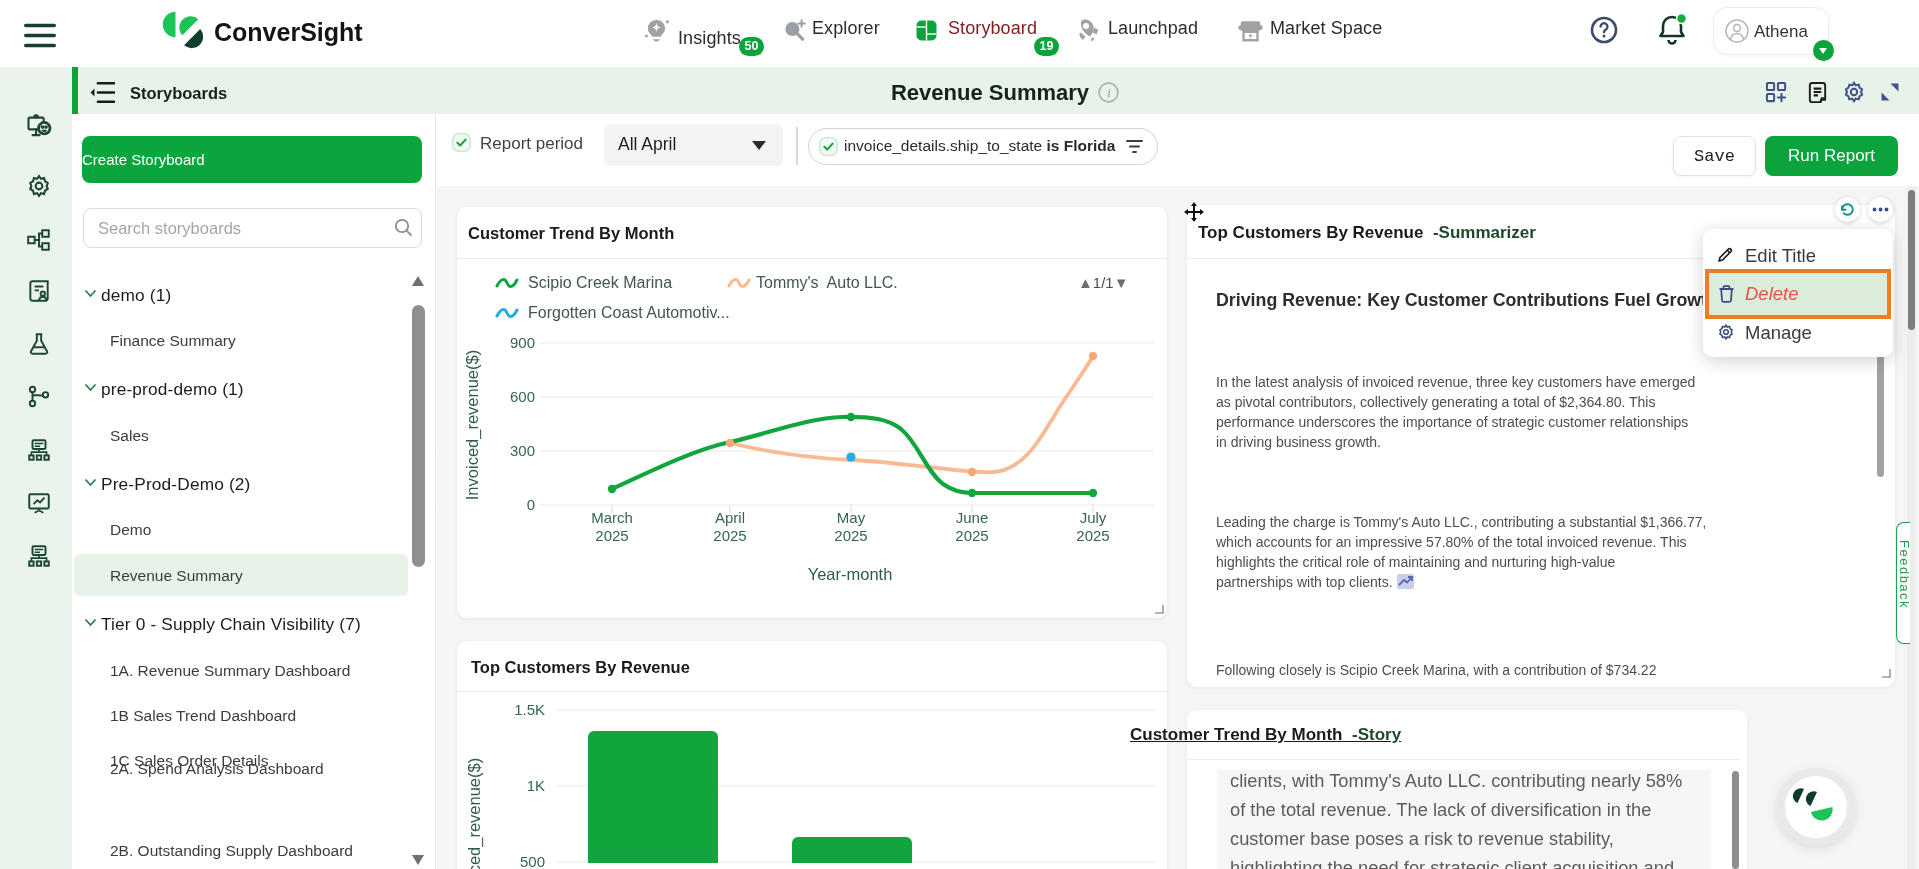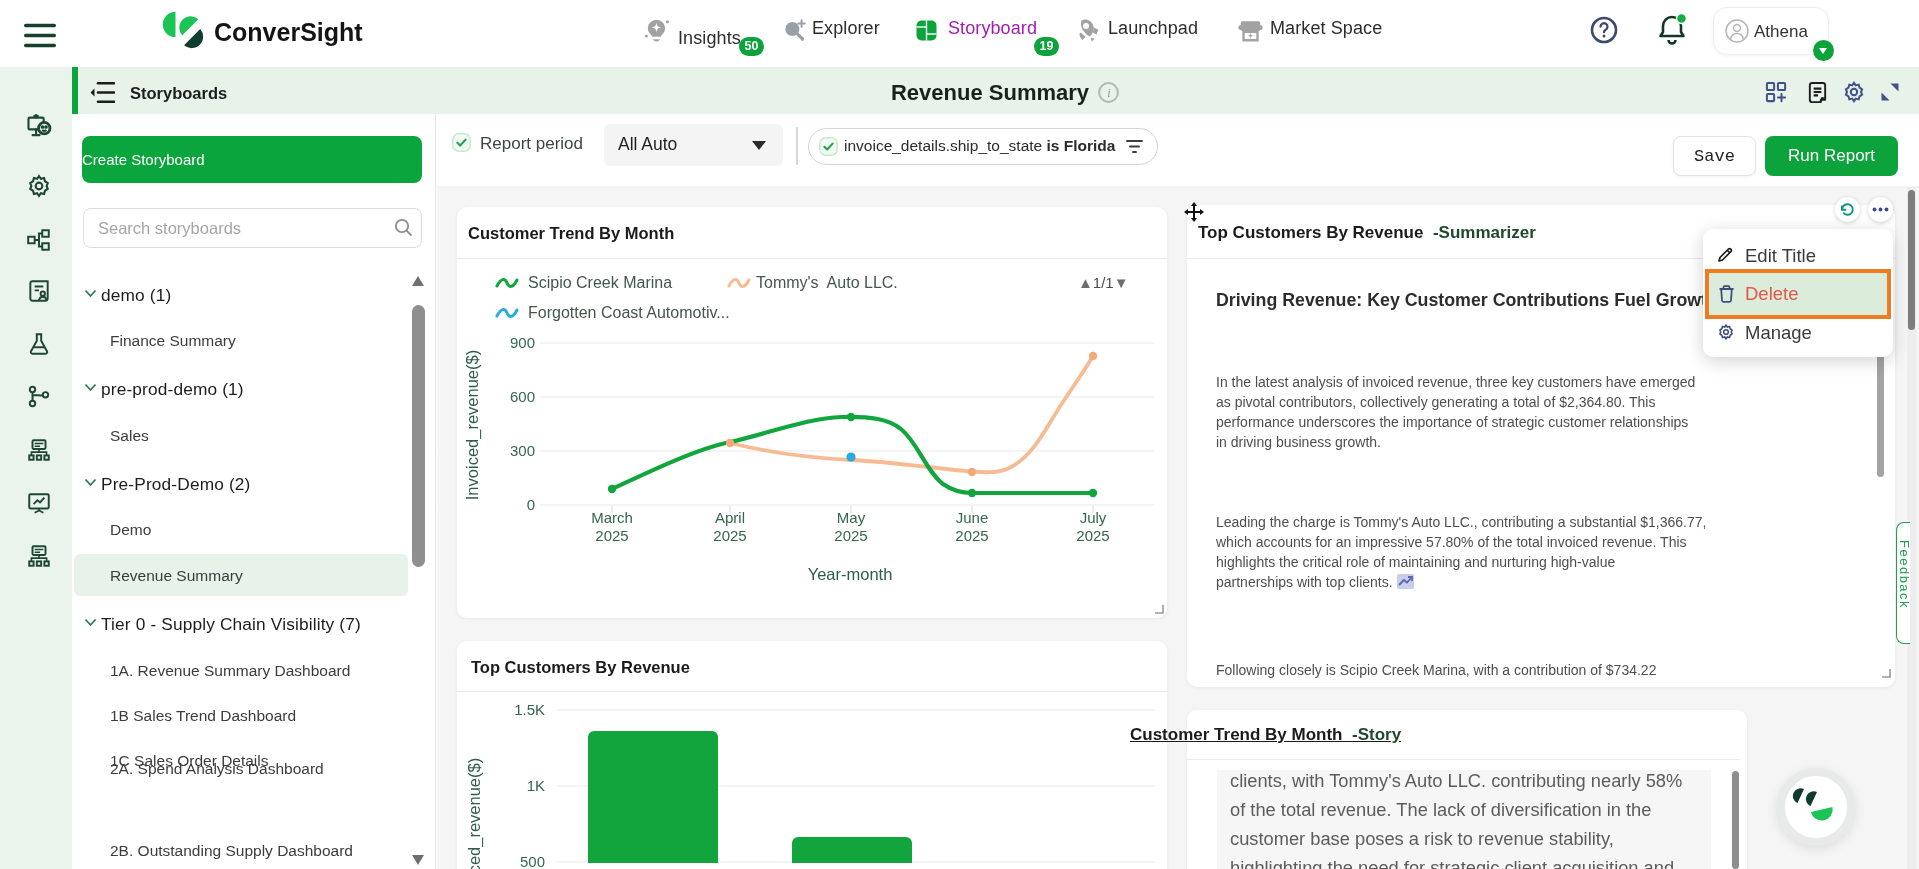--- a/index.html
+++ b/index.html
@@ -59,21 +59,21 @@
     <path d="M19 3 v6 M16 6 h6" stroke="#9aa0a6" stroke-width="1.8" stroke-linecap="round"></path>
   </svg>
   <div class="abs navtxt" style="left:812px;top:18px;">Explorer</div>
 
   <svg class="abs" style="left:916px;top:20px;" width="21" height="21" viewBox="0 0 21 21">
     <rect x="0.5" y="0.5" width="20" height="20" rx="5" fill="#0ca33c"></rect>
     <line x1="10.5" y1="0.5" x2="10.5" y2="20.5" stroke="#fff" stroke-width="1.4"></line>
     <line x1="0.5" y1="7" x2="10.5" y2="7" stroke="#fff" stroke-width="1.4"></line>
     <line x1="10.5" y1="14" x2="20.5" y2="14" stroke="#fff" stroke-width="1.4"></line>
   </svg>
-  <div class="abs navtxt" style="left:948px;top:18px;color:#a21caf;">Storyboard</div>
+  <div class="abs navtxt" style="left:948px;top:18px;color:#7f1d1d;">Storyboard</div>
   <div class="abs badge" style="left:1034px;top:37px;">19</div>
 
   <svg class="abs" style="left:1076px;top:17px;" width="27" height="27" viewBox="0 0 27 27" fill="#a2a2a2">
     <path d="M5.5 3.5 C9.5 1.2 14.5 2.8 16.8 7.2 C19 11.5 17 17 13.5 19.5 C12 18.5 9 16 7.3 13.7 C5.3 11 4.3 6.3 5.5 3.5 Z"></path>
     <circle cx="10" cy="9" r="3" fill="#fff"></circle>
     <path d="M18 10.5 l4.3 2.2 -1.8 4.8 -3.6-2.1 Z"></path>
     <path d="M4.8 15.5 l4.7 4.3 -2.8 3.2 c-1.8-1.2-3.3-3.9-3.2-6.5 Z"></path>
     <path d="M14.8 20.8 l4 0.8 -3 3.2 Z"></path>
   </svg>
   <div class="abs navtxt" style="left:1108px;top:18px;">Launchpad</div>
@@ -250,21 +250,21 @@
   
   <div class="abs" id="main" style="left:437px;top:114px;width:1482px;height:755px;background:#f4f5f4;"></div>
   <div class="abs" id="filterband" style="left:437px;top:114px;width:1482px;height:72px;background:#fff;"></div>
   
   <svg class="abs" style="left:452px;top:133px;" width="19" height="19" viewBox="0 0 23 23" fill="none">
     <rect x="1" y="1" width="21" height="21" rx="7" fill="#f2faf4" stroke="#cbe7d2" stroke-width="1.8"></rect>
     <path d="M6.5 11.8 l3.4 3.4 6.6 -7.2" stroke="#1da345" stroke-width="2.5" stroke-linecap="round" stroke-linejoin="round"></path>
   </svg>
   <div class="abs" style="left:480px;top:134px;font-size:17px;color:#3a463e;">Report period</div>
   <div class="abs" style="left:604px;top:124px;width:179px;height:42px;background:#f4f4f4;border-radius:6px;"></div>
-  <div class="abs" style="left:618px;top:134px;font-size:17.5px;color:#1f1f1f;">All Auto</div>
+  <div class="abs" style="left:618px;top:134px;font-size:17.5px;color:#1f1f1f;">All April</div>
   <div class="abs" style="left:752px;top:141px;width:0;height:0;border-left:7px solid transparent;border-right:7px solid transparent;border-top:9px solid #2b2b2b;"></div>
   <div class="abs" style="left:796px;top:127px;width:1.5px;height:38px;background:#d8d8d8;"></div>
   <div class="abs" style="left:808px;top:128px;width:350px;height:37px;background:#fff;border:1.5px solid #d4d4d4;border-radius:19px;"></div>
   <svg class="abs" style="left:819px;top:137px;" width="19" height="19" viewBox="0 0 23 23" fill="none">
     <rect x="1" y="1" width="21" height="21" rx="7" fill="#f2faf4" stroke="#cbe7d2" stroke-width="1.8"></rect>
     <path d="M6.5 11.8 l3.4 3.4 6.6 -7.2" stroke="#1da345" stroke-width="2.5" stroke-linecap="round" stroke-linejoin="round"></path>
   </svg>
   <div class="abs" style="left:844px;top:137px;font-size:15.5px;color:#2b2b2b;">invoice_details.ship_to_state <b>is Florida</b></div>
   <svg class="abs" style="left:1126px;top:139px;" width="17" height="15" viewBox="0 0 17 15" stroke="#3d3d3d" stroke-width="1.9" stroke-linecap="round">
     <line x1="1" y1="2" x2="16" y2="2"></line>
@@ -405,21 +405,21 @@
   <div class="abs" style="left:1703px;top:229px;width:190px;height:128px;background:#fff;border-radius:10px;box-shadow:0 4px 18px rgba(0,0,0,0.18);"></div>
   <svg class="abs" style="left:1717px;top:247px;" width="16" height="16" viewBox="0 0 16 16" fill="none" stroke="#1d1d1d" stroke-width="1.7">
     <path d="M2 14 l1 -3.5 L11.5 2 a1.8 1.8 0 0 1 2.5 2.5 L5.5 13 Z" stroke-linejoin="round"></path>
     <path d="M10.5 3.5 l2.5 2.5"></path>
   </svg>
   <div class="abs menutxt" style="left:1745px;top:245px;">Edit Title</div>
   <div class="abs" style="left:1705px;top:269px;width:186px;height:50px;background:#dcecdb;border:4px solid #f07c21;"></div>
   <svg class="abs" style="left:1718px;top:285px;" width="17" height="18" viewBox="0 0 17 18" fill="none" stroke="#3d4e7e" stroke-width="1.8">
     <path d="M1.5 4 h14 M5.5 4 V2.2 a1 1 0 0 1 1 -1 h4 a1 1 0 0 1 1 1 V4 M3.2 4 l.8 11.5 a1.5 1.5 0 0 0 1.5 1.3 h6 a1.5 1.5 0 0 0 1.5 -1.3 L13.8 4"></path>
   </svg>
-  <div class="abs menutxt" style="left:1745px;top:283px;color:#e3564c;">Delete</div>
+  <div class="abs menutxt" style="left:1745px;top:283px;color:#e3564c;font-style:italic;">Delete</div>
   <svg class="abs" style="left:1717px;top:323px;" width="18" height="18" viewBox="0 0 24 24" fill="none" stroke="#3d4e7e" stroke-width="2.1">
     <circle cx="12" cy="12" r="3.1"></circle>
     <path d="M12 2.8 l1.7 2.6 3 -.8 .8 3 2.6 1.7 -1.1 2.7 1.1 2.7 -2.6 1.7 -.8 3 -3 -.8 -1.7 2.6 -1.7 -2.6 -3 .8 -.8 -3 -2.6 -1.7 1.1 -2.7 -1.1 -2.7 2.6 -1.7 .8 -3 3 .8 Z"></path>
   </svg>
   <div class="abs menutxt" style="left:1745px;top:322px;">Manage</div>
 
   
   <div class="abs" style="left:1907px;top:187px;width:9px;height:682px;background:#ededed;"></div>
   <div class="abs" style="left:1908px;top:190px;width:7px;height:140px;background:#7d7d7d;border-radius:4px;"></div>
   <div class="abs" style="left:1896px;top:522px;width:14px;height:122px;background:#fff;border:1.5px solid #21a04c;border-right:none;border-radius:8px 0 0 8px;"></div>

